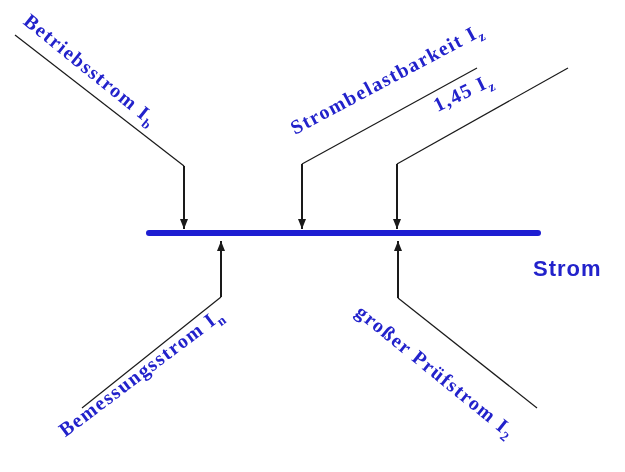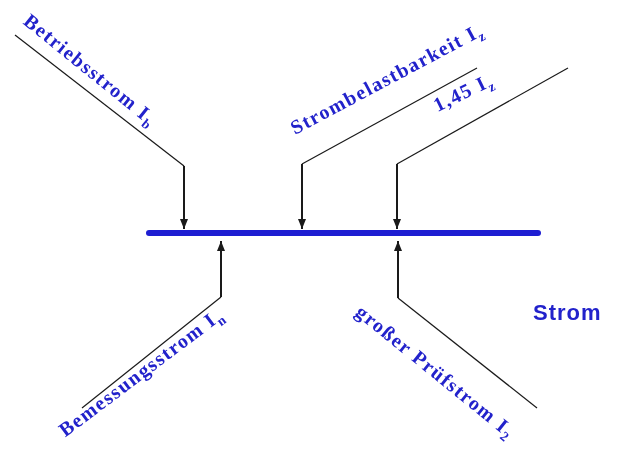--- a/index.html
+++ b/index.html
@@ -50,21 +50,20 @@
   .axis-caption {
     position: absolute;
     left: 533px; top: 256px;
     font-family: "Liberation Sans", sans-serif;
     font-weight: bold;
     font-size: 22px;
     letter-spacing: 1px;
     color: var(--label);
     white-space: nowrap;
     user-select: none;
-    margin-top: 44px;
   }
 </style>
 </head>
 <body>
 
 <div id="stage">
 
   <svg id="geom" width="625" height="472" viewBox="0 0 625 472">
     <defs>
       <marker id="arrowhead" viewBox="0 0 10 8" refX="10" refY="4" markerWidth="10" markerHeight="9" markerUnits="userSpaceOnUse" orient="auto">

